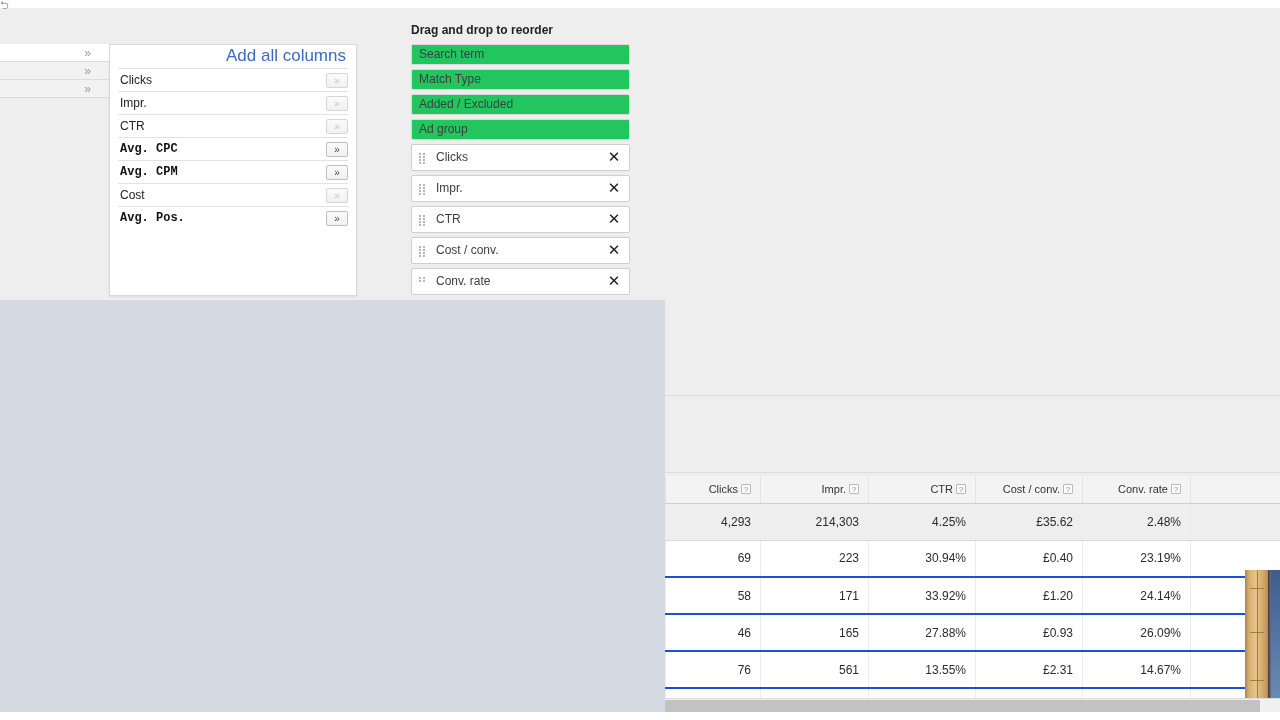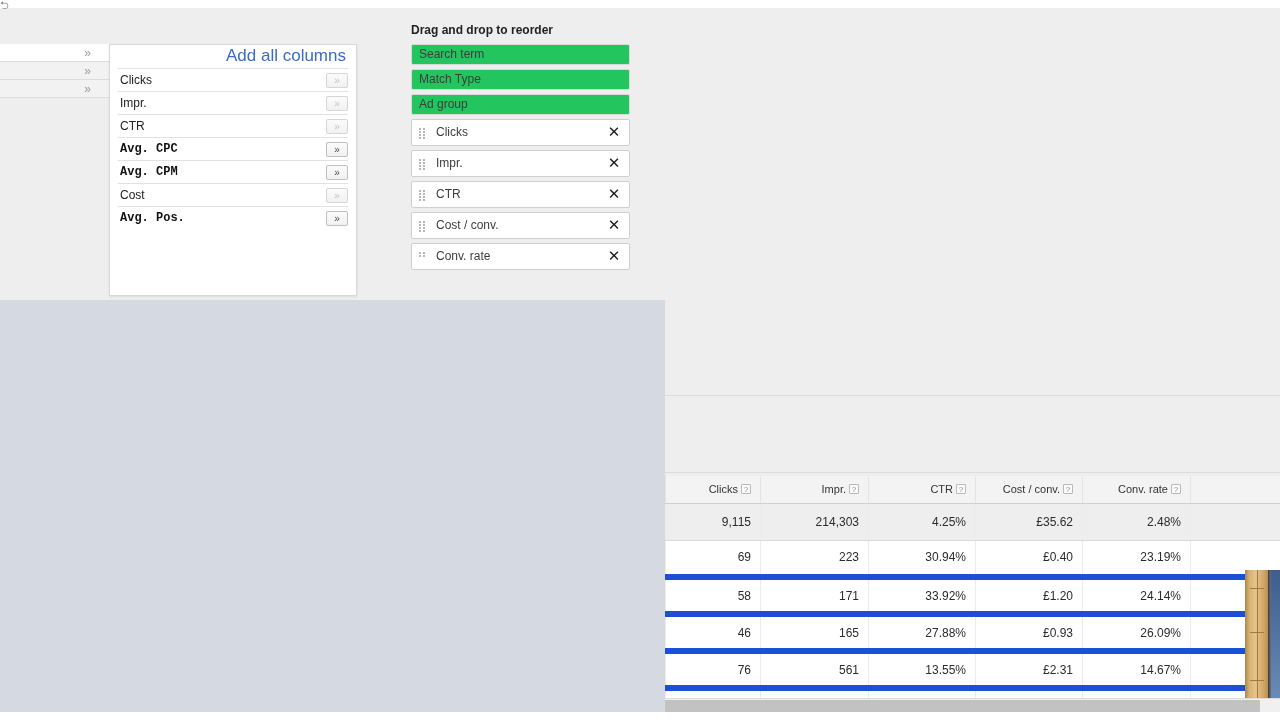--- a/index.html
+++ b/index.html
@@ -122,21 +122,21 @@
     font-size: 11px; font-weight: normal; color: #333;
     text-align: right; padding: 0 9px 0 4px; white-space: nowrap;
   }
   .qmark {
     display: inline-block; width: 10px; height: 10px; margin-left: 3px;
     border: 1px solid #b9b9b9; background: #fbfbfb; color: #8e8e8e;
     font-size: 8px; line-height: 9px; text-align: center; vertical-align: 1px;
     border-radius: 1px; cursor: pointer;
   }
   table.metrics td {
-    height: 37px; border-bottom: 6px solid #1d4ed8; border-left: 1px solid #ececec;
+    height: 37px; border-bottom: 2px solid #1d4ed8; border-left: 1px solid #ececec;
     font-size: 12px; color: #2b2b2b; text-align: right;
     padding: 0 9px 0 4px; white-space: nowrap;
   }
   tr.summary td { background: #eeeeee; border-bottom: 1px solid #d9d9d9; }
   .c-clicks { width: 95px; }
   .c-impr   { width: 108px; }
   .c-ctr    { width: 107px; }
   .c-cpc    { width: 107px; }
   .c-cvr    { width: 108px; }
   .c-cost   { width: 236px; }
@@ -232,20 +232,21 @@
     <div class="col-item bold">
       <span class="cname">Avg. Pos.</span>
       <span class="addbtn">»</span>
     </div>
   </div>
 
   <div class="dnd-title">Drag and drop to reorder</div>
   <div class="dnd-list">
     <div class="dnd-static">Search term</div>
     <div class="dnd-static">Match Type</div>
+    <div class="dnd-static">Added / Excluded</div>
     <div class="dnd-static">Ad group</div>
 
     <div class="dnd-drag">
       <span class="grip">
           <i></i>
           <i></i>
           <i></i>
           <i></i>
           <i></i>
           <i></i>
@@ -320,21 +321,21 @@
           <th class="c-clicks"><span>Clicks</span><span class="qmark">?</span></th>
           <th class="c-impr"><span>Impr.</span><span class="qmark">?</span></th>
           <th class="c-ctr"><span>CTR</span><span class="qmark">?</span></th>
           <th class="c-cpc"><span>Cost / conv.</span><span class="qmark">?</span></th>
           <th class="c-cvr"><span>Conv. rate</span><span class="qmark">?</span></th>
           <th class="c-cost"></th>
         </tr>
       </thead>
       <tbody>
         <tr class="summary">
-          <td>9,115</td>
+          <td>4,293</td>
           <td>214,303</td>
           <td>4.25%</td>
           <td>£35.62</td>
           <td>2.48%</td>
           <td>£8,102.3</td>
         </tr>
         <tr>
           <td>69</td>
           <td>223</td>
           <td>30.94%</td>

